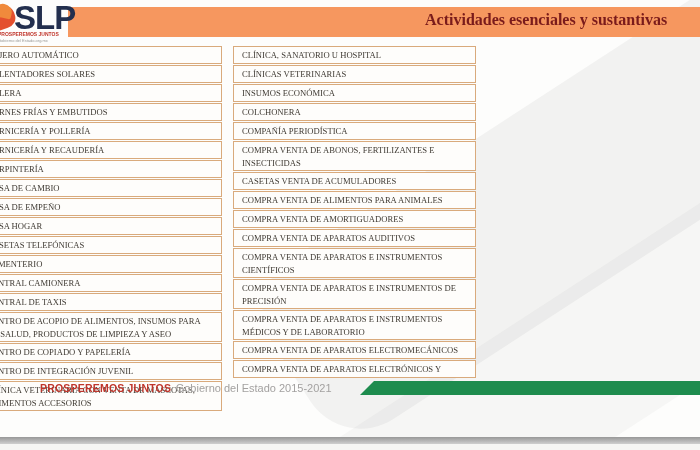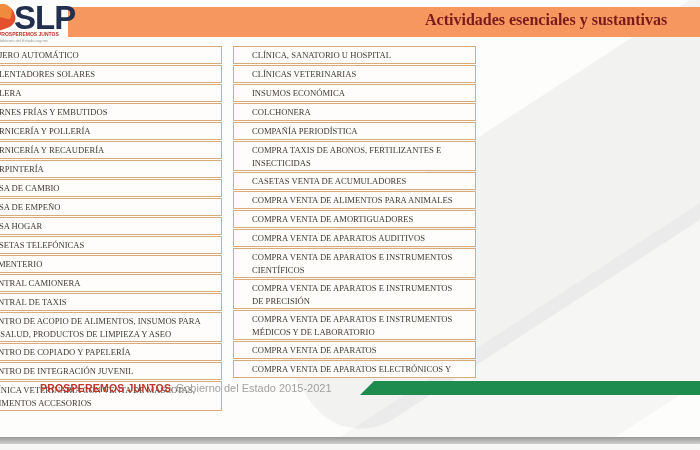--- a/index.html
+++ b/index.html
@@ -31,21 +31,21 @@
              font-size:4px;color:#9a9a98;white-space:nowrap;}
 
   
   .col{position:absolute;z-index:4;}
   .col-left{left:-20px;top:46px;width:242px;}
   .col-right{left:233px;top:46px;width:243px;}
   .cell{box-sizing:border-box;border:1px solid #D9AA7C;background:#FEFDFB;height:18px;
         margin-bottom:1px;overflow:hidden;padding-top:2px;}
   .cell.tall{height:30px;}
   .col-left  .cell{padding-left:6px;padding-right:8px;}
-  .col-right .cell{padding-left:18px;padding-right:13px;}
+  .col-right .cell{padding-left:8px;padding-right:13px;}
   .cell-text{display:block;font-size:8.6px;line-height:13px;color:#3F3A33;
              font-family:"Liberation Serif",serif;}
 
   
   .greenbar{position:absolute;left:360px;top:381px;width:340px;height:14px;background:#1E8C4E;
             z-index:6;-webkit-clip-path:polygon(14px 0,100% 0,100% 100%,0 100%);
             clip-path:polygon(14px 0,100% 0,100% 100%,0 100%);}
 
   
   .watermark{position:absolute;left:40px;top:378px;z-index:7;white-space:nowrap;
@@ -146,21 +146,21 @@
       <div class="cell">
       <span class="cell-text">INSUMOS ECONÓMICA</span>
     </div>
       <div class="cell">
       <span class="cell-text">COLCHONERA</span>
     </div>
       <div class="cell">
       <span class="cell-text">COMPAÑÍA PERIODÍSTICA</span>
     </div>
       <div class="cell tall">
-      <span class="cell-text">COMPRA TAXIS DE ABONOS, FERTILIZANTES E INSECTICIDAS</span>
+      <span class="cell-text">COMPRA VENTA DE ABONOS, FERTILIZANTES E INSECTICIDAS</span>
     </div>
       <div class="cell">
       <span class="cell-text">CASETAS VENTA DE ACUMULADORES</span>
     </div>
       <div class="cell">
       <span class="cell-text">COMPRA VENTA DE ALIMENTOS PARA ANIMALES</span>
     </div>
       <div class="cell">
       <span class="cell-text">COMPRA VENTA DE AMORTIGUADORES</span>
     </div>

